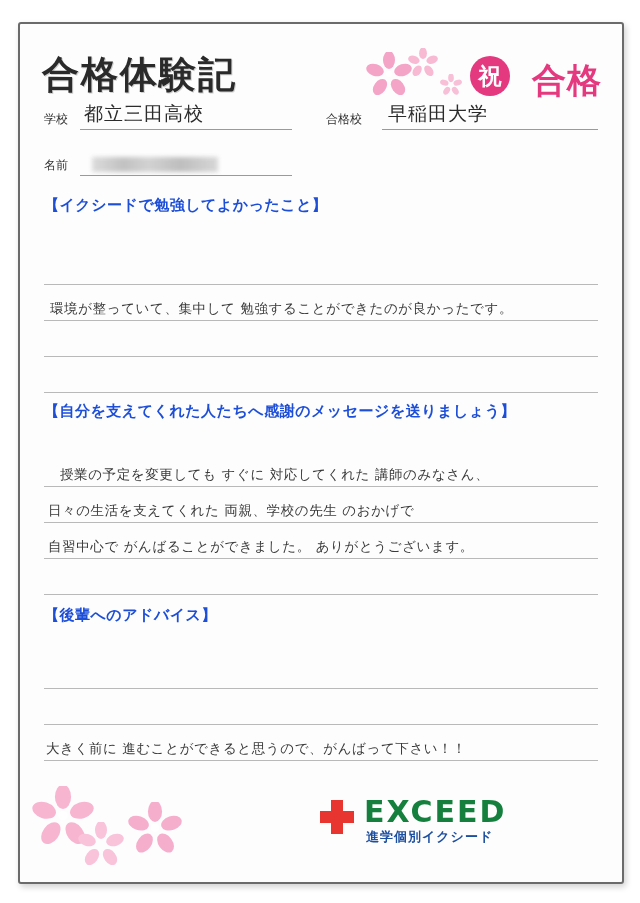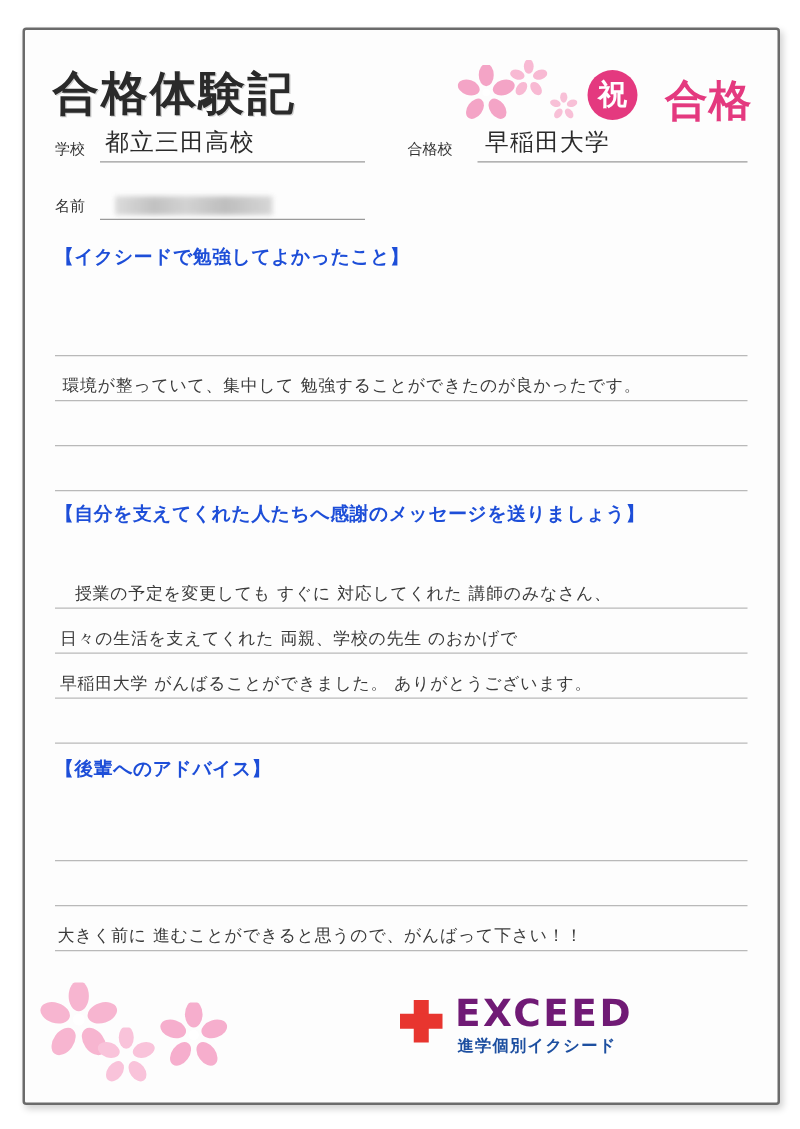--- a/index.html
+++ b/index.html
@@ -170,21 +170,21 @@
   }
   .logo-cross .h {
     left: 0; top: 11px; width: 34px; height: 12px;
   }
   .logo-main {
     position: absolute;
     left: 44px;
     top: 0;
     font-size: 30px;
     font-weight: bold;
-    color: #701a75;
+    color: #15803d;
     font-family: "DejaVu Sans", sans-serif;
     letter-spacing: 2px;
   }
   .logo-sub {
     position: absolute;
     left: 46px;
     top: 34px;
     font-size: 13px;
     font-weight: bold;
     color: #1d4fa0;
@@ -265,21 +265,21 @@
 
     <div class="sec-head" style="left:24px; top:378px;">【自分を支えてくれた人たちへ感謝のメッセージを送りましょう】</div>
 
     <div class="rule" style="top:462px;"></div>
     <div class="rule" style="top:498px;"></div>
     <div class="rule" style="top:534px;"></div>
     <div class="rule" style="top:570px;"></div>
 
     <div class="hand" style="left:40px; top:442px;">授業の予定を変更しても すぐに 対応してくれた 講師のみなさん、</div>
     <div class="hand" style="left:28px; top:478px;">日々の生活を支えてくれた 両親、学校の先生 のおかげで</div>
-    <div class="hand" style="left:28px; top:514px;">早稲田大学 がんばることができました。 ありがとうございます。</div>
+    <div class="hand" style="left:28px; top:514px;">自習中心で がんばることができました。 ありがとうございます。</div>
     <div class="hand" style="left:28px; top:550px;"></div>
 
     <div class="sec-head" style="left:24px; top:582px;">【後輩へのアドバイス】</div>
 
     <div class="rule" style="top:664px;"></div>
     <div class="rule" style="top:700px;"></div>
     <div class="rule" style="top:736px;"></div>
 
     <div class="hand" style="left:26px; top:716px;">大きく前に 進むことができると思うので、がんばって下さい！！</div>
 

